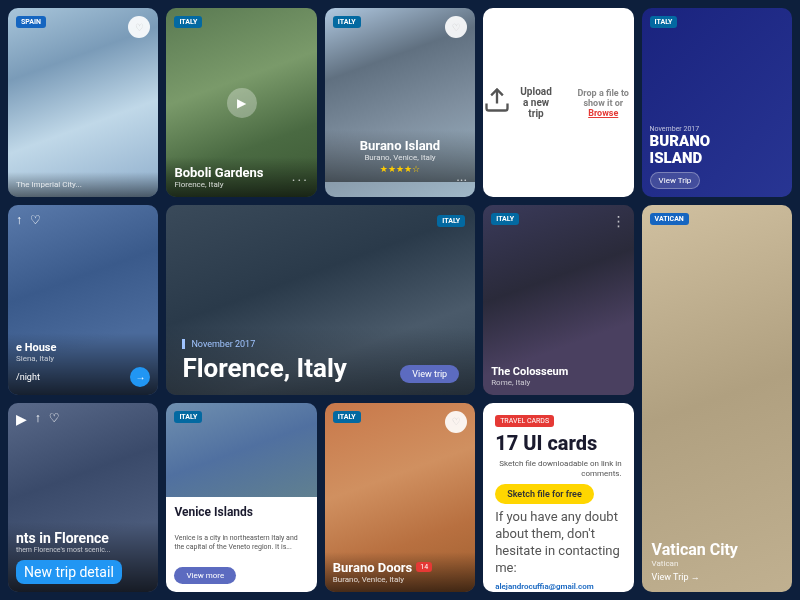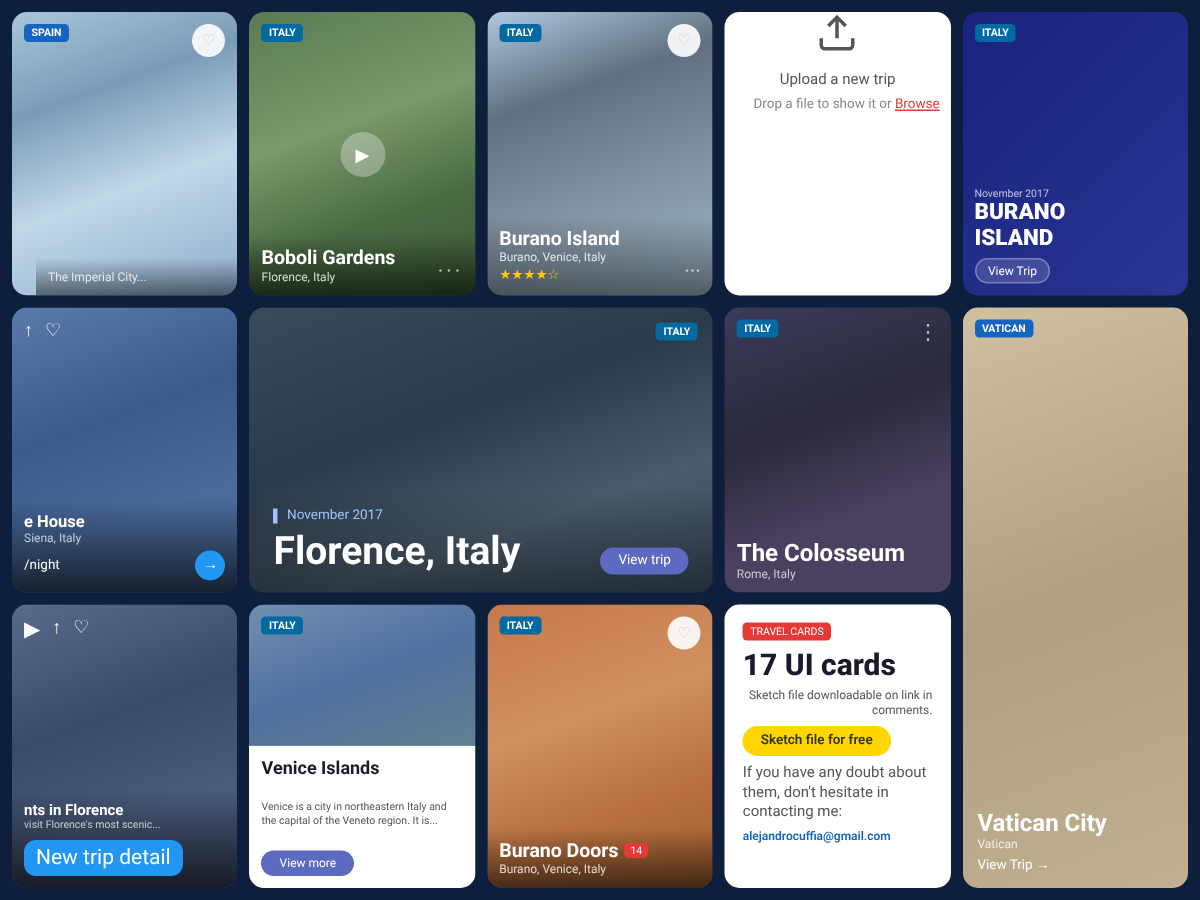--- a/index.html
+++ b/index.html
@@ -55,21 +55,21 @@
     }
 
     
     .card-spain {
       grid-column: 1;
       grid-row: 1;
       background: linear-gradient(135deg, #b0c4de 0%, #7897b5 100%);
     }
     .card-spain .overlay {
       position: absolute;
-      bottom: 0; left: 16px; right: 0;
+      bottom: 0; left: 0; right: 0;
       padding: 8px;
       background: linear-gradient(transparent, rgba(0,0,0,0.5));
     }
     .card-spain .subtitle {
       font-size: 8px;
       color: rgba(255,255,255,0.8);
     }
     .play-btn {
       position: absolute;
       top: 50%;
@@ -91,24 +91,24 @@
       font-size: 14px;
       letter-spacing: 2px;
     }
 
     
     .card-upload {
       grid-column: 4;
       grid-row: 1;
       background: #fff;
       display: flex;
-      flex-direction: column;
       align-items: center;
-      justify-content: flex-start;
+      justify-content: space-between;
       gap: 6px;
+      font-weight: bold;
     }
 
     
     
     
 
     .img-placeholder {
       width: 100%;
       height: 100%;
       position: absolute;
@@ -147,21 +147,21 @@
     <div style="font-size:13px;font-weight:700;color:white;">Boboli Gardens</div>
     <div style="font-size:8px;color:rgba(255,255,255,0.8);">Florence, Italy</div>
   </div>
   <div class="dots">···</div>
 </div>
 
 <div class="card" style="grid-column:3;grid-row:1;">
   <div class="img-placeholder bg-burano-col"></div>
   <span class="badge badge-red">Italy</span>
   <div class="heart-btn">♡</div>
-  <div style="position:absolute;bottom:0;left:0;right:0;padding:8px;background:linear-gradient(transparent,rgba(0,0,0,0.5));">
+  <div style="position:absolute;bottom:15px;left:0;right:0;padding:8px;background:linear-gradient(transparent,rgba(0,0,0,0.5));text-align:center;">
     <div style="font-size:13px;font-weight:700;color:white;">Burano Island</div>
     <div style="font-size:8px;color:rgba(255,255,255,0.8);">Burano, Venice, Italy</div>
     <div style="font-size:9px;color:#ffcc00;margin-top:2px;">★★★★☆</div>
   </div>
   <div style="position:absolute;bottom:8px;right:8px;color:rgba(255,255,255,0.7);font-size:14px;">···</div>
 </div>
 
 <div class="card card-upload" style="grid-column:4;grid-row:1;background:white;">
   <div style="font-size:24px;color:#666;text-align:center;">
     <svg width="28" height="28" viewBox="0 0 24 24" fill="none" stroke="#555" stroke-width="2">
@@ -215,22 +215,22 @@
 </div>
 
 <div class="card" style="grid-column:1;grid-row:3;">
   <div class="img-placeholder bg-apartments"></div>
   <div style="position:absolute;top:8px;left:8px;display:flex;gap:8px;">
     <span style="font-size:14px;color:white;">▶</span>
     <span style="font-size:12px;color:white;">↑</span>
     <span style="font-size:12px;color:white;">♡</span>
   </div>
   <div style="position:absolute;bottom:0;left:0;right:0;padding:8px;background:linear-gradient(transparent,rgba(0,0,0,0.7));">
-    <div style="font-size:10px;font-weight:700;color:white;">nts in Florence</div>
-    <div style="font-size:7px;color:rgba(255,255,255,0.7);">visit Florence's most scenic...</div>
+    <div style="font-size:14px;font-weight:700;color:white;">nts in Florence</div>
+    <div style="font-size:7px;color:rgba(255,255,255,0.7);">them Florence's most scenic...</div>
     <div style="background:#2196f3;color:white;border-radius:8px;padding:4px 8px;font-size:14px;cursor:pointer;margin-top:6px;display:inline-block;">New trip detail</div>
   </div>
 </div>
 
 <div class="card" style="grid-column:2;grid-row:3;">
   <div style="height:50%;background:linear-gradient(160deg,#7090b0,#5070a0,#608090);position:relative;">
     <span class="badge badge-red">Italy</span>
   </div>
   <div style="height:50%;background:white;padding:8px;display:flex;flex-direction:column;justify-content:space-between;">
     <div style="font-size:12px;font-weight:700;color:#1a1a2e;">Venice Islands</div>
@@ -250,30 +250,30 @@
     </div>
     <div style="font-size:8px;color:rgba(255,255,255,0.8);">Burano, Venice, Italy</div>
   </div>
 </div>
 
 <div class="card" style="grid-column:4;grid-row:3;background:white;padding:12px;display:flex;flex-direction:column;gap:5px;">
   <span style="background:#e53935;color:white;font-size:7px;padding:2px 5px;border-radius:3px;display:inline-block;width:fit-content;text-transform:uppercase;font-weight:400;">Travel Cards</span>
   <div style="font-size:20px;font-weight:800;color:#1a1a2e;line-height:1.1;">17 UI cards</div>
   <div style="font-size:8px;color:#555;line-height:1.3;text-align:right;">Sketch file downloadable on link in comments.</div>
   <div style="background:#ffd600;color:#333;border-radius:15px;padding:5px 12px;font-size:9px;font-weight:600;cursor:pointer;display:inline-block;width:fit-content;">Sketch file for free</div>
-  <div style="font-size:10px;color:#555;line-height:1.3;">If you have any doubt about them, don't hesitate in contacting me:</div>
+  <div style="font-size:13px;color:#555;line-height:1.3;">If you have any doubt about them, don't hesitate in contacting me:</div>
   <div style="font-size:8px;color:#1565c0;font-weight:600;">alejandrocuffia@gmail.com</div>
 </div>
 
 <div class="card" style="grid-area: 2 / 4; background: linear-gradient(160deg, rgb(44, 44, 62), rgb(26, 26, 46)); position: relative;">
   <div class="img-placeholder bg-colosseum"></div>
   <span class="badge badge-red" style="position:absolute;">Italy</span>
   <div style="position:absolute;top:8px;right:8px;color:rgba(255,255,255,0.7);font-size:14px;cursor:pointer;">⋮</div>
   <div style="position:absolute;bottom:0;left:0;right:0;padding:8px;">
-    <div style="font-size:16px;font-weight:700;color:white;">The Colosseum</div>
+    <div style="font-size:11px;font-weight:700;color:white;">The Colosseum</div>
     <div style="font-size:8px;color:rgba(255,255,255,0.7);">Rome, Italy</div>
   </div>
 </div>
 
 <div class="card" style="grid-area: 2 / 5 / 4; background: linear-gradient(160deg, rgb(208, 192, 160), rgb(176, 160, 128), rgb(192, 176, 144)); position: relative; display: flex; flex-direction: column; justify-content: flex-end; padding: 10px;">
   <span class="badge badge-blue" style="position:absolute;top:8px;left:8px;">Vatican</span>
   <div style="font-size:16px;font-weight:700;color:white;">Vatican City</div>
   <div style="font-size:8px;color:rgba(255,255,255,0.8);">Vatican</div>
   <div style="font-size:9px;color:white;cursor:pointer;margin-top:4px;">View Trip →</div>
 </div>

